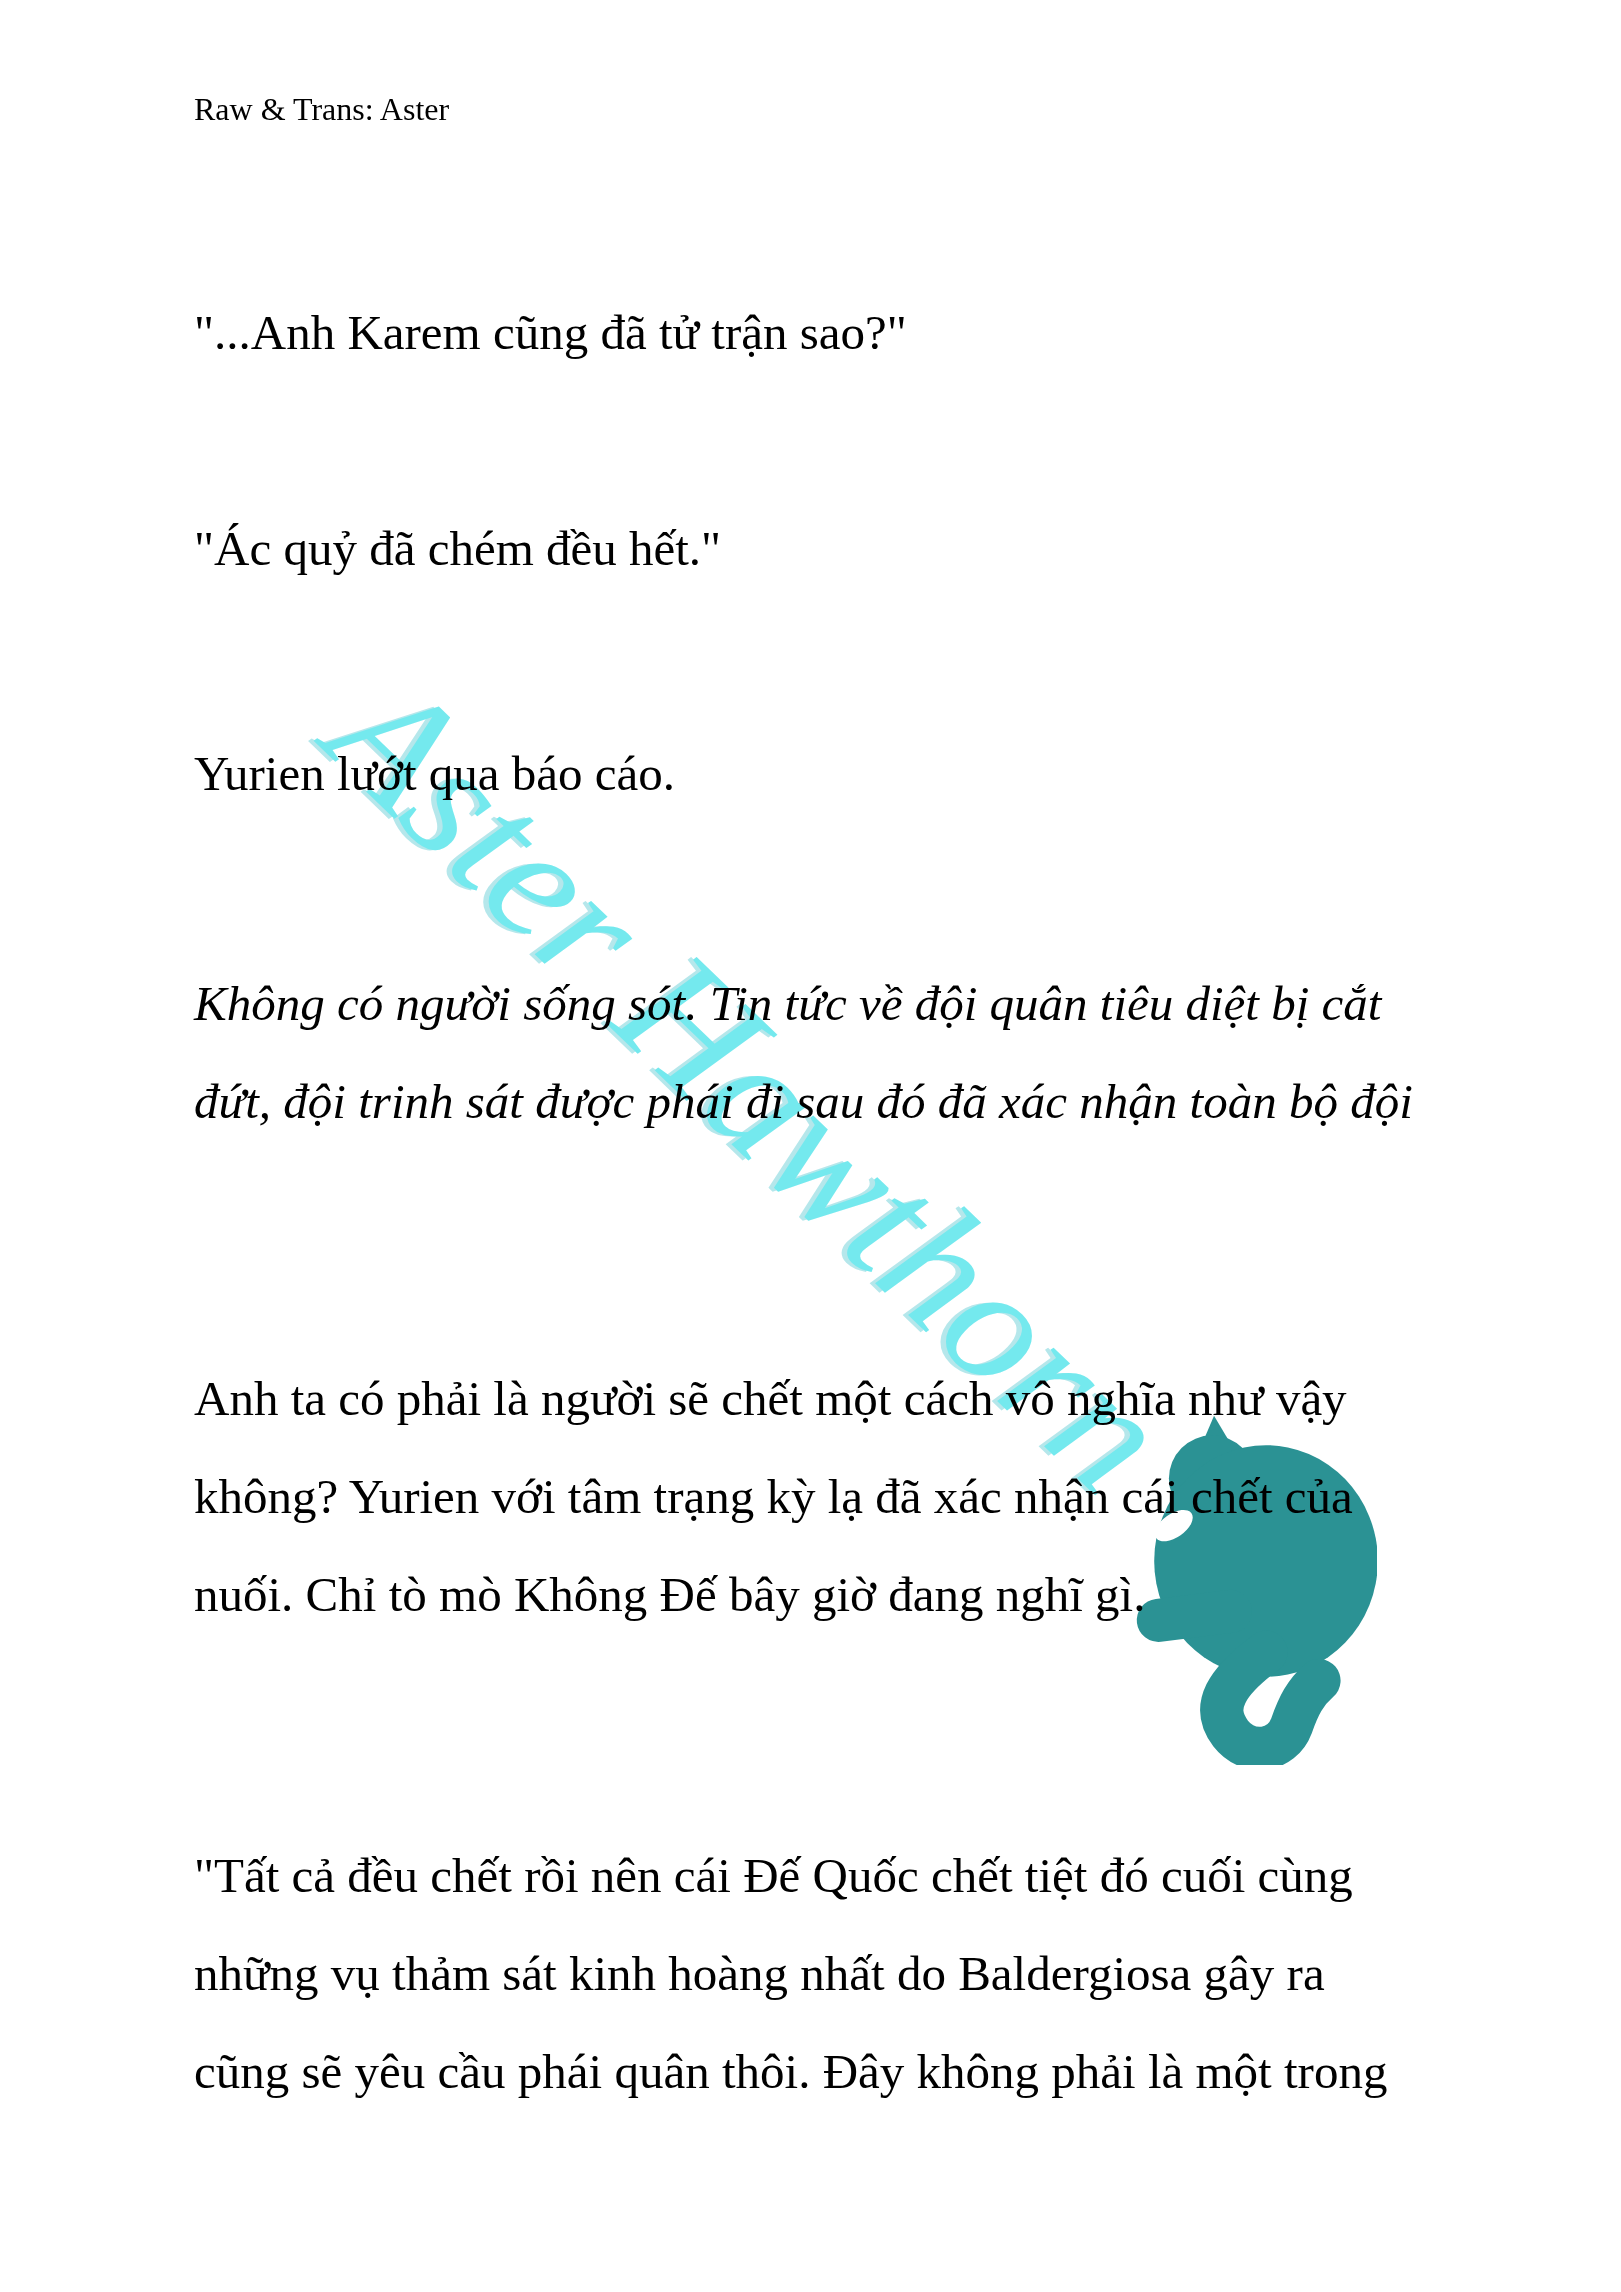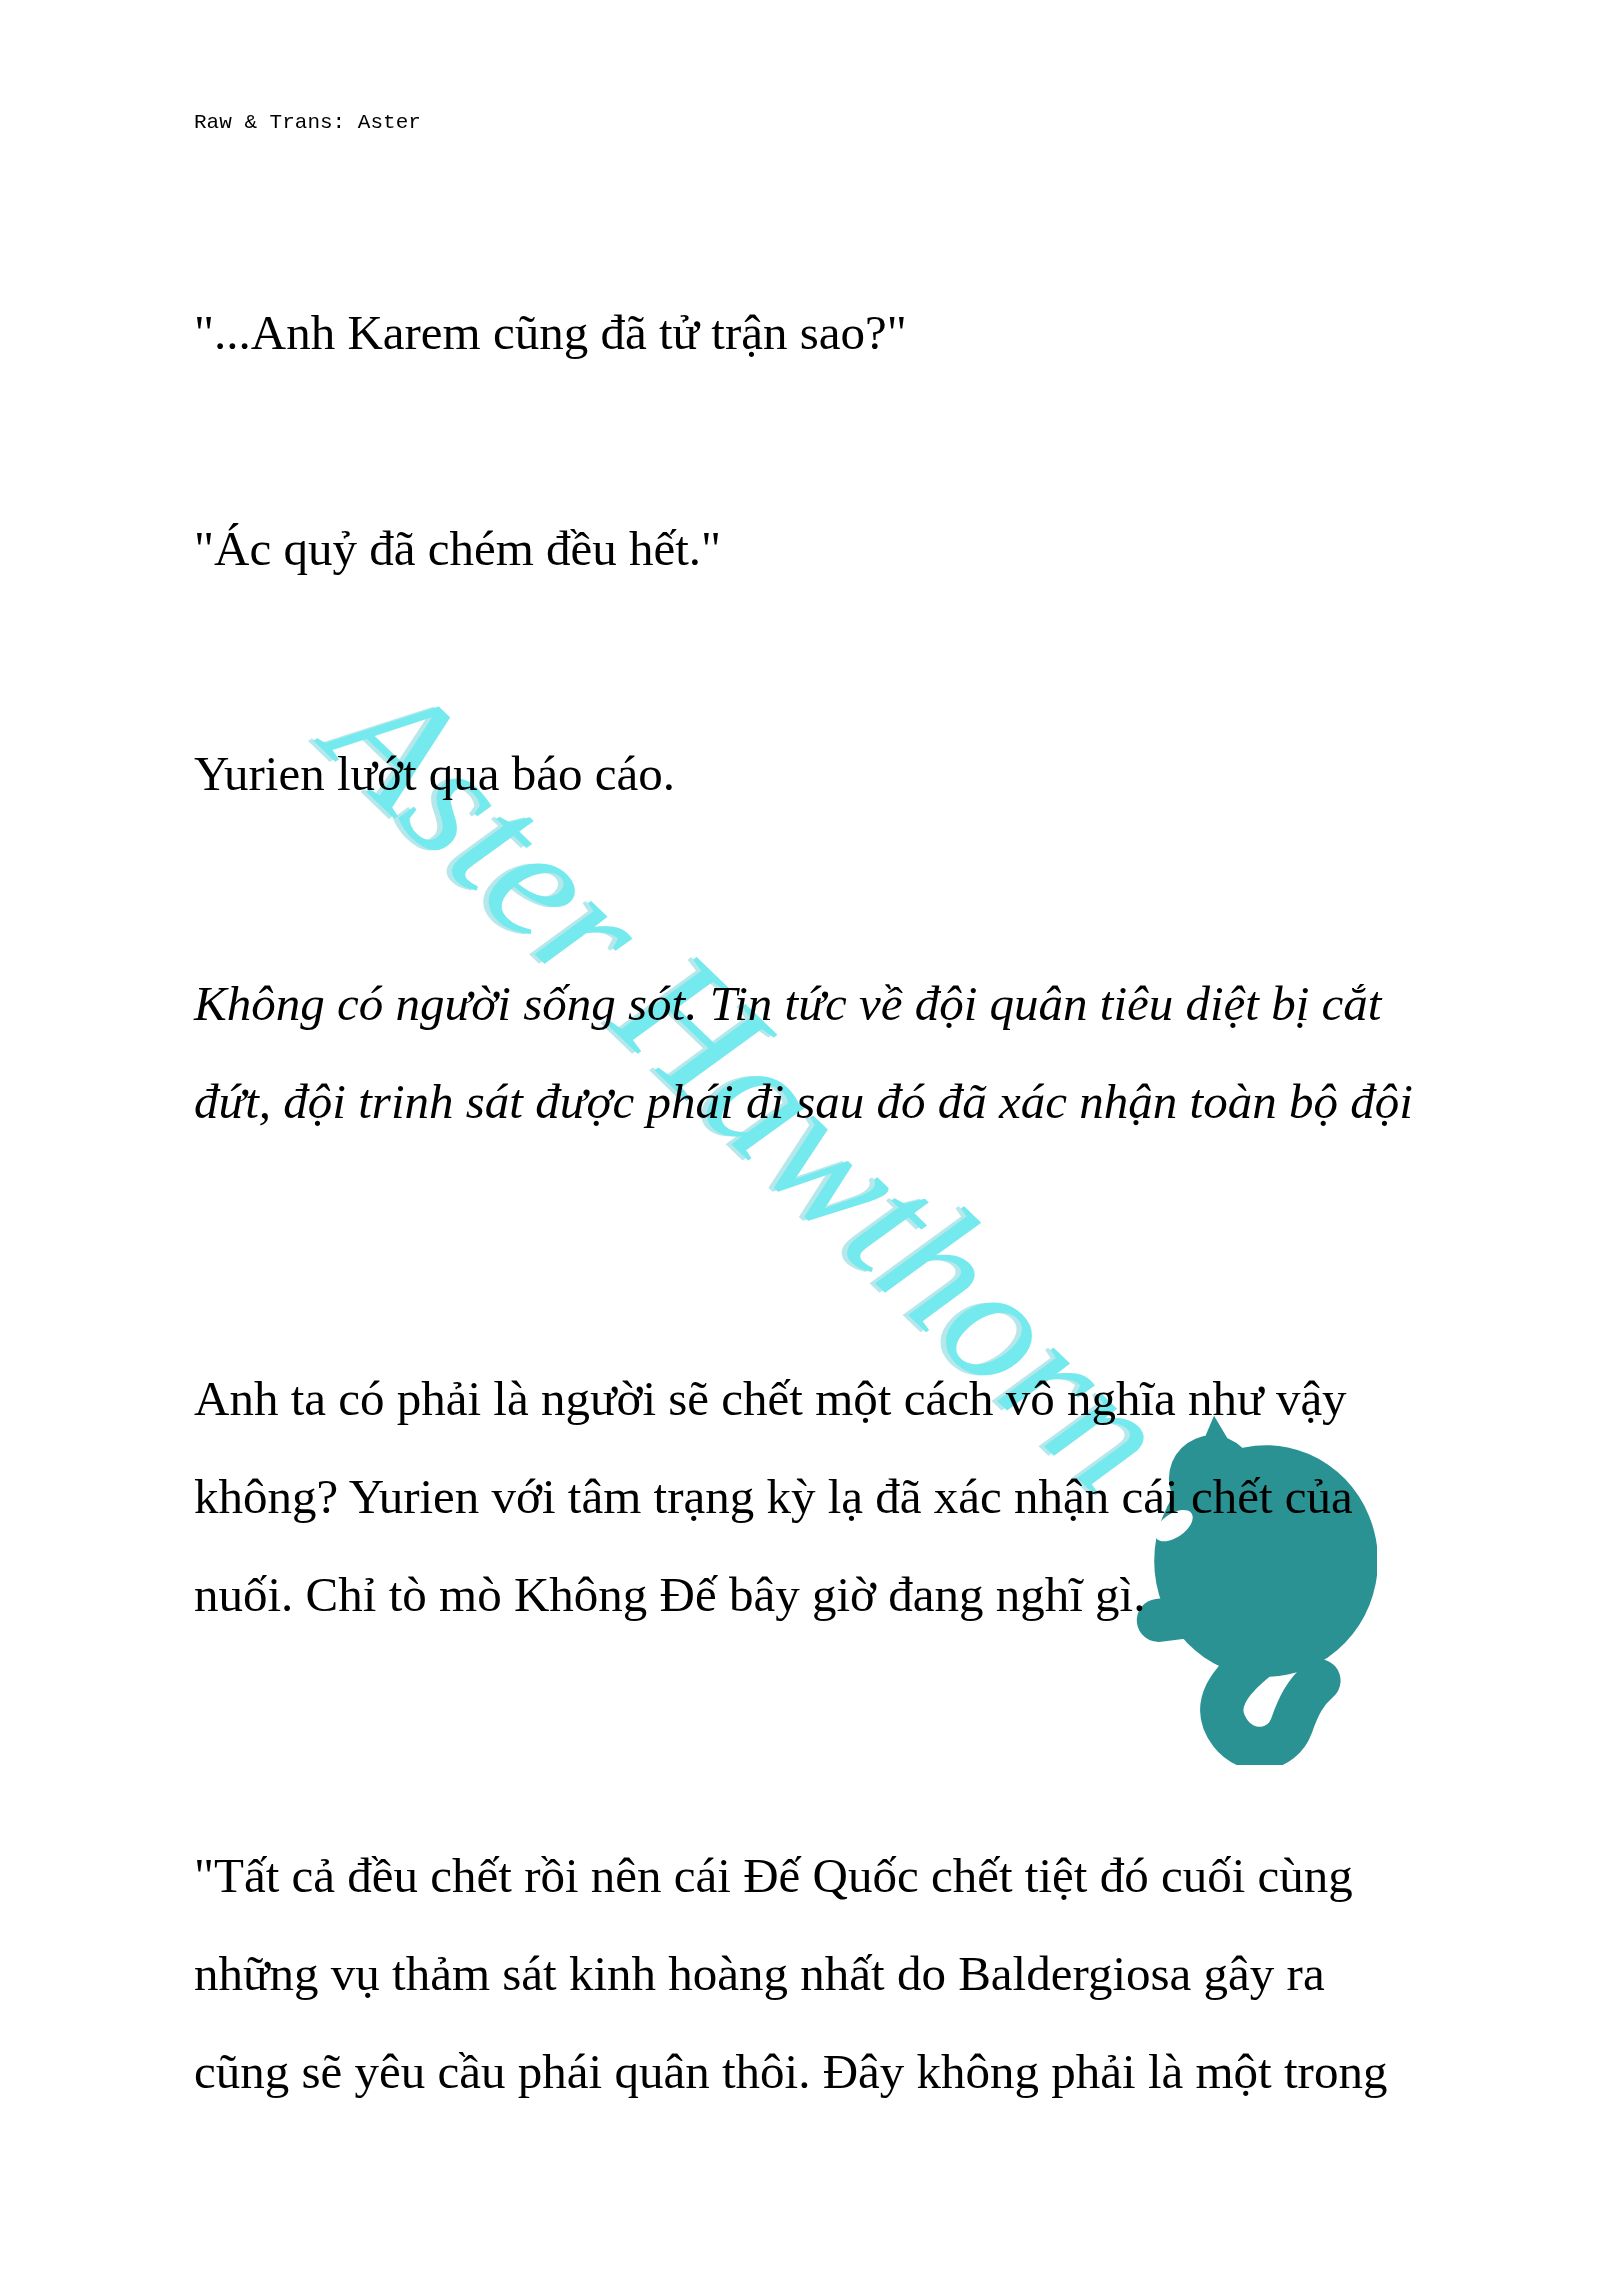--- a/index.html
+++ b/index.html
@@ -5,23 +5,23 @@
   html,body{margin:0;padding:0;background:#e8e8e8;}
   .page{
     position:relative;
     width:1621px;height:2293px;
     background:var(--bg-color,#ffffff);
     overflow:hidden;
     font-family:"Liberation Serif","DejaVu Serif",serif;
     color:var(--text-color,#000000);
   }
   .header{
-    position:absolute;top:103px;left:194px;
-    font-family:Liberation Mono, monospace;
-    font-size:21px;line-height:39px;
+    position:absolute;top:90px;left:194px;
+    font-family:Liberation Serif, serif;
+    font-size:32px;line-height:39px;
     color:var(--text-color,#000000);
     z-index:3;
   }
   .watermark{
     position:absolute;
     left:113px;top:975px;
     width:1274px;height:216px;line-height:216px;
     text-align:center;white-space:nowrap;
     font-family:"Liberation Serif","DejaVu Serif",serif;
     font-style:italic;

